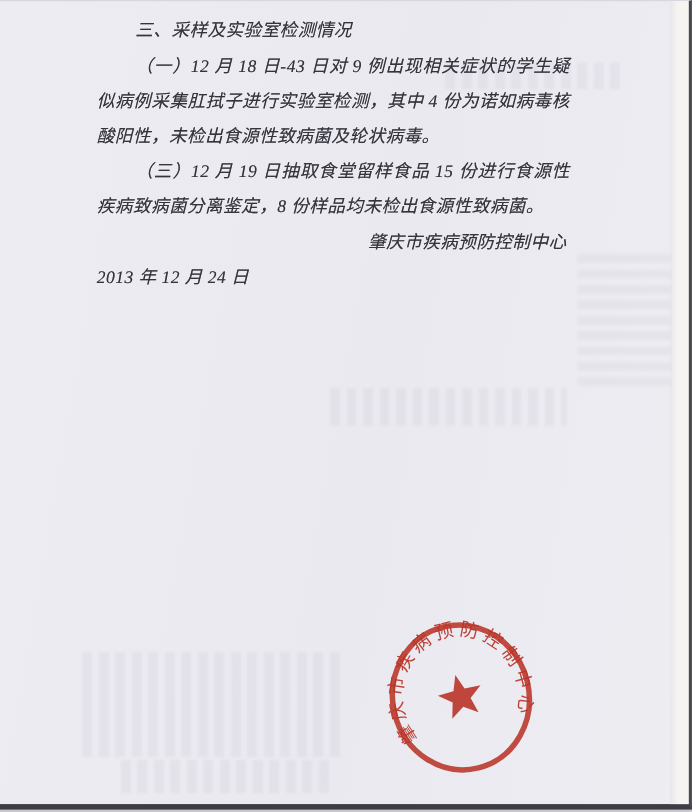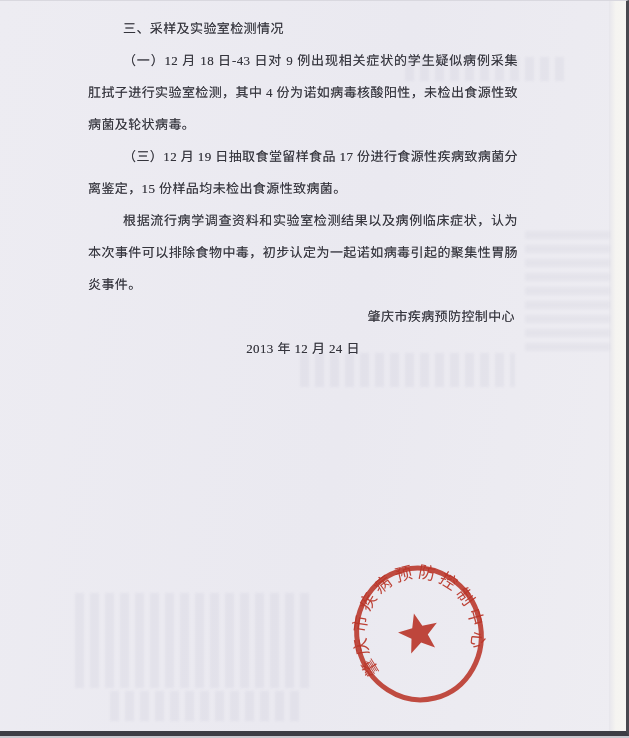--- a/index.html
+++ b/index.html
@@ -19,30 +19,31 @@
     border-bottom: 5px solid #3d3d44;
   }
   .edge-strip {
     position: absolute; right: 0; top: 0;
     width: 17px; height: 100%;
     background: linear-gradient(90deg, #e7e6ec 0%, #f5f4f1 40%, #f6f5f2 100%);
   }
   .content {
     position: absolute; left: 88px; top: 12px;
     width: 430px;
-    font-size: 13px;
+    font-size: 16px;
     line-height: 32px;
     color: #34343c;
     text-align: justify;
     letter-spacing: 0.4px;
     text-shadow: 0 0 0.6px rgba(52,52,62,0.55);
+    font-style: italic;
   }
   .content p { margin: 0; text-indent: 35px; }
   .content p.sig { text-align: right; text-indent: 0; padding-right: 3px; }
-  .content p.datel { text-align: center; text-indent: 0; }
+  .content p.datel { text-align: left; text-indent: 0; }
   .ghost {
     position: absolute;
     background: repeating-linear-gradient(90deg,
       rgba(105,105,140,0.14) 0px, rgba(105,105,140,0.14) 9px,
       rgba(0,0,0,0) 9px, rgba(0,0,0,0) 15px);
     filter: blur(1.4px);
     opacity: 0.45;
   }
   .ghost.vert {
     background: repeating-linear-gradient(0deg,
@@ -63,22 +64,21 @@
 
   <div class="ghost" style="left:405px; top:56px; width:165px; height:24px;"></div>
   <div class="ghost vert" style="left:525px; top:225px; width:85px; height:125px;"></div>
   <div class="ghost" style="left:300px; top:352px; width:215px; height:34px;"></div>
   <div class="ghost" style="left:75px; top:592px; width:235px; height:95px;"></div>
   <div class="ghost" style="left:110px; top:690px; width:190px; height:30px;"></div>
 
   <div class="content">
     <p>三、采样及实验室检测情况</p>
     <p>（一）12 月 18 日-43 日对 9 例出现相关症状的学生疑似病例采集肛拭子进行实验室检测，其中 4 份为诺如病毒核酸阳性，未检出食源性致病菌及轮状病毒。</p>
-    <p>（三）12 月 19 日抽取食堂留样食品 17 份进行食源性疾病致病菌分离鉴定，15 份样品均未检出食源性致病菌。</p>
-    <p>根据流行病学调查资料和实验室检测结果以及病例临床症状，认为本次事件可以排除食物中毒，初步认定为一起诺如病毒引起的聚集性胃肠炎事件。</p>
+    <p>（三）12 月 19 日抽取食堂留样食品 15 份进行食源性疾病致病菌分离鉴定，8 份样品均未检出食源性致病菌。</p>
     <p class="sig">肇庆市疾病预防控制中心</p>
     <p class="datel">2013 年 12 月 24 日</p>
   </div>
 
   <svg class="stamp" width="150" height="150" viewBox="0 0 150 150">
     <g transform="rotate(-14 75 75)">
       <ellipse cx="75" cy="75" rx="62" ry="66" fill="none" stroke="#c9392a" stroke-width="5" opacity="0.88"></ellipse>
       <path id="seal-arc" d="M 31.6,107.1 A 53,56 0 1 1 118.4,107.1" fill="none"></path>
       <text font-size="17" fill="#c9392a" opacity="0.92" letter-spacing="2">
         <textPath href="#seal-arc" startOffset="6" textLength="228">肇庆市疾病预防控制中心</textPath>

